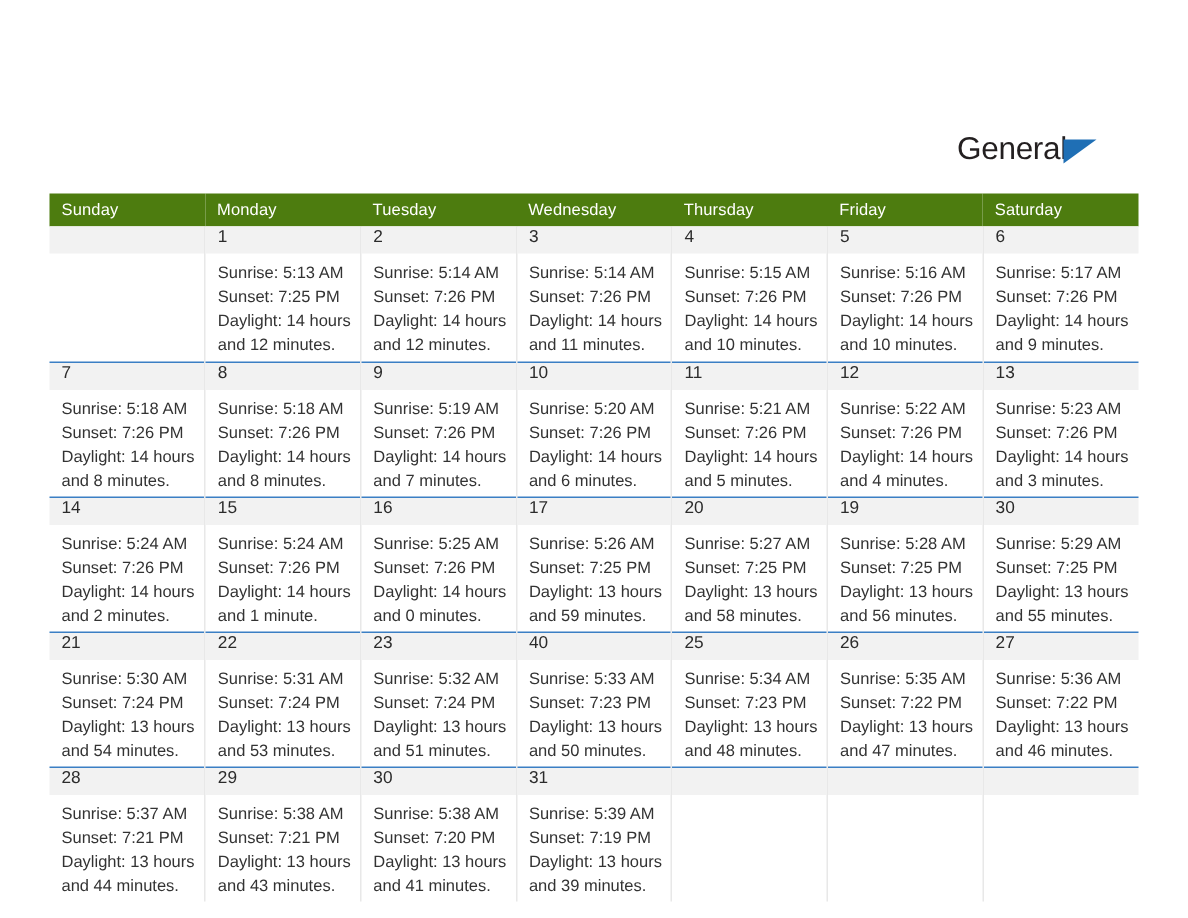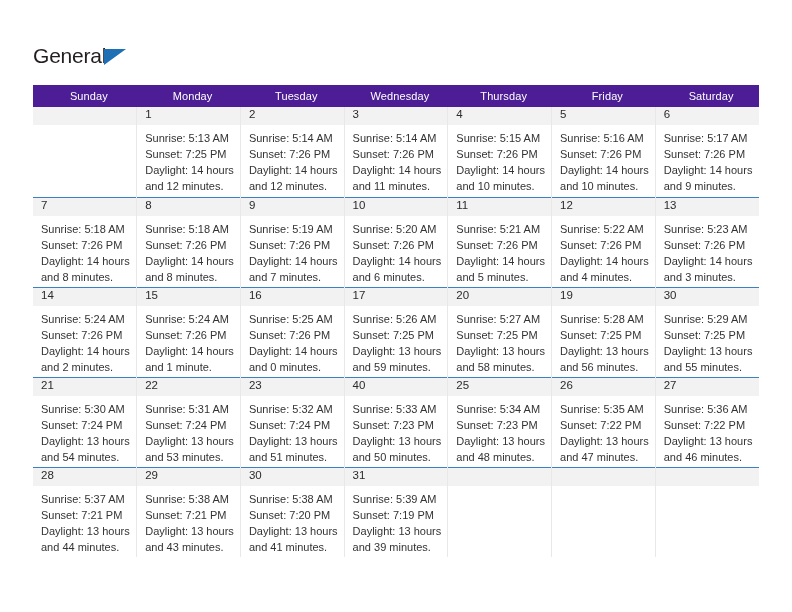--- a/index.html
+++ b/index.html
@@ -14,23 +14,24 @@
     width: 792px;
     height: 612px;
     background: #ffffff;
     padding: 0;
   }
 
   
   .top {
     display: flex;
     align-items: flex-start;
-    justify-content: space-between;
+    justify-content: flex-end;
     padding: 41px 36px 0 33px;
     height: 74px;
+    margin-top: 44px;
   }
   .brand {
     position: relative;
     width: 118px;
     padding-top: 4px;
   }
   .brand-row1 {
     display: flex;
     align-items: flex-end;
     line-height: 1;
@@ -75,25 +76,25 @@
   }
 
   
   .cal {
     margin: 11px 33px 0 33px;
     width: 726px;
     border-collapse: collapse;
     table-layout: fixed;
   }
   .cal th {
-    background: #4c1d95;
+    background: #4d7c0f;
     color: #ffffff;
     font-size: 11px;
     font-weight: normal;
-    text-align: center;
+    text-align: left;
     padding: 5px 0 5px 8px;
     height: 21px;
     letter-spacing: 0.1px;
   }
   .cal td {
     vertical-align: top;
     padding: 0;
     height: 90px;
     border-top: 1px solid #3b7fc4;
     border-right: 1px solid #e8e8e8;

